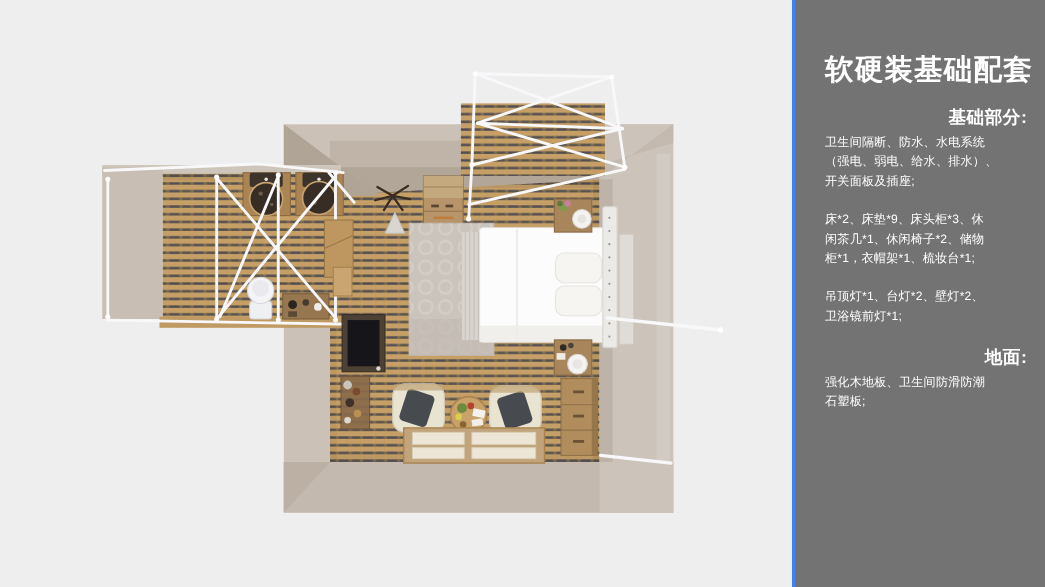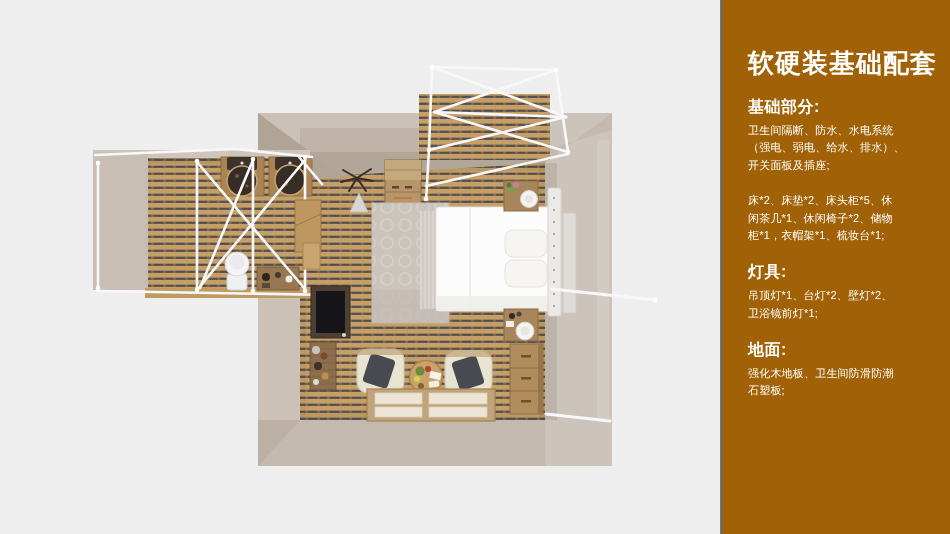--- a/index.html
+++ b/index.html
@@ -2,29 +2,29 @@
 <html><head>
 <meta charset="utf-8">
 <style>
   html,body{margin:0;padding:0;background:#ffffff;}
   body{font-family:"Liberation Sans","DejaVu Sans",sans-serif;}
   .stage{position:relative;width:950px;height:534px;overflow:hidden;background:#efeeef;}
   .plan-area{position:absolute;left:0;top:0;width:720px;height:534px;background:#efeeef;}
   .plan-area svg{display:block;}
   .side-panel{
     position:absolute;left:720px;top:0;width:230px;height:534px;
-    background:#a16207;border-left:1px solid #3b82f6;box-sizing:border-box;
+    background:#737373;border-left:3px solid #3b82f6;box-sizing:border-box;
     color:#ffffff;padding:46px 16px 0 27px;
   }
   .panel-title{
     font-size:26px;font-weight:bold;letter-spacing:1px;
     margin:0 0 16px 0;white-space:nowrap;
   }
   .spec-section{margin:0 0 18px 0;}
-  .spec-heading{font-size:16px;font-weight:bold;margin:0 0 4px 0;letter-spacing:.5px;}
+  .spec-heading{font-size:16px;font-weight:bold;margin:0 0 4px 0;letter-spacing:.5px;text-align:right;}
   .spec-body{font-size:11px;line-height:1.58;white-space:pre-line;letter-spacing:.2px;}
 </style>
 </head>
 <body>
 
 <div class="stage">
 
   <div class="plan-area">
     <svg width="720" height="534" viewBox="0 0 720 534" xmlns="http://www.w3.org/2000/svg">
       <defs>
@@ -293,27 +293,26 @@
     <h1 class="panel-title">软硬装基础配套</h1>
 
     <section class="spec-section">
       <div class="spec-heading">基础部分:</div>
       <div class="spec-body">卫生间隔断、防水、水电系统
 （强电、弱电、给水、排水）、
 开关面板及插座;</div>
     </section>
 
     <section class="spec-section">
-      <div class="spec-body">床*2、床垫*2、床头柜*5、休
+      <div class="spec-body">床*2、床垫*9、床头柜*3、休
 闲茶几*1、休闲椅子*2、储物
 柜*1，衣帽架*1、梳妆台*1;</div>
     </section>
 
     <section class="spec-section">
-      <div class="spec-heading">灯具:</div>
       <div class="spec-body">吊顶灯*1、台灯*2、壁灯*2、
 卫浴镜前灯*1;</div>
     </section>
 
     <section class="spec-section">
     </section>
 
     <section class="spec-section">
       <div class="spec-heading">地面:</div>
       <div class="spec-body">强化木地板、卫生间防滑防潮

